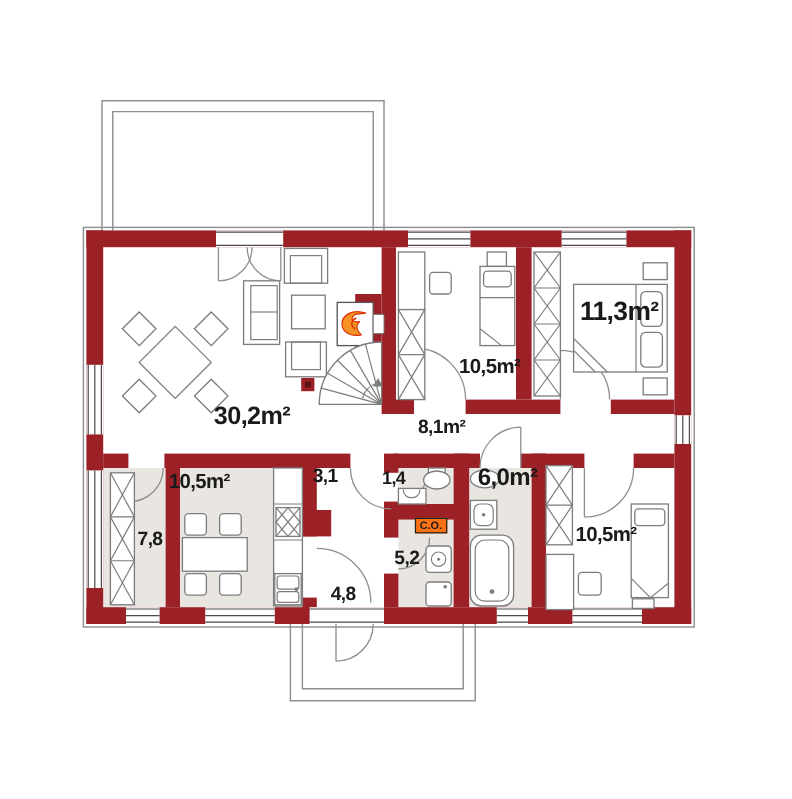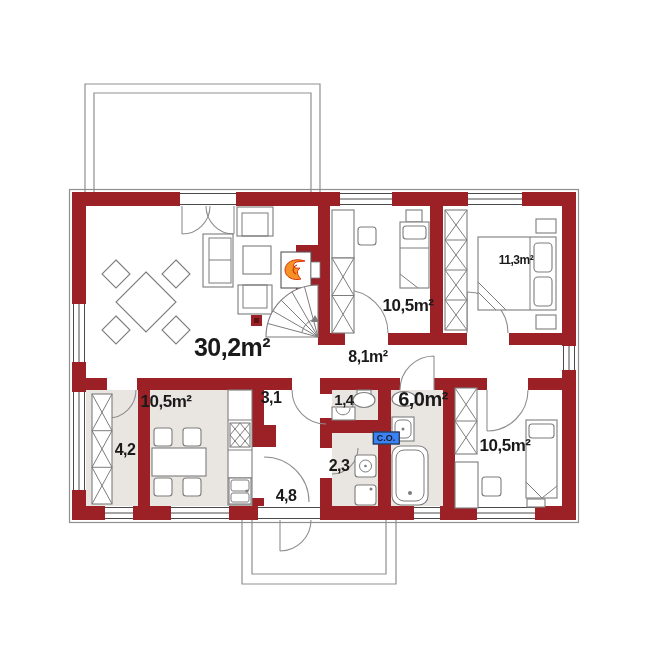--- a/index.html
+++ b/index.html
@@ -10,22 +10,22 @@
   .floor{fill:var(--floor);}
   .thin{stroke:var(--outline);fill:none;stroke-width:1.2;}
   .fur{fill:#ffffff;stroke:var(--line);stroke-width:1.1;}
   .furl{stroke:var(--line);fill:none;stroke-width:1;}
   .win{fill:#ffffff;}
   .winl{stroke:#4a4a4a;stroke-width:1;}
   .door{stroke:#8f8f8f;fill:none;stroke-width:1.1;}
   .lbl{position:absolute;transform:translate(-50%,-50%);font-weight:bold;
        color:var(--text);white-space:nowrap;letter-spacing:-0.5px;}
   .cobox{position:absolute;transform:translate(-50%,-50%);font-weight:bold;
-       color:var(--text);background:#3b82f6;border:1.4px solid #222;padding:0 3px;
-       line-height:11px;margin-left:27px;}
+       color:var(--text);background:#f97316;border:1.4px solid #222;padding:0 3px;
+       line-height:11px;}
 </style>
 </head>
 <body>
 
 <div id="canvas">
 <svg width="660" height="666" viewBox="0 0 660 666">
 
   <rect x="69.5" y="189.5" width="509" height="333" class="thin"></rect>
 
   <g>
@@ -279,26 +279,26 @@
     <rect class="fur" x="482" y="477" width="19" height="19" rx="3"></rect>
     <g>
       <rect class="fur" x="526" y="420" width="31" height="78"></rect>
       <rect class="fur" x="529" y="424" width="25" height="14" rx="3"></rect>
       <path class="furl" d="M526,482 L542,498 M542,498 L557,486"></path>
       <rect class="fur" x="527" y="499" width="18" height="8"></rect>
     </g>
   </g>
 </svg>
 
-<div class="lbl" style="left:232px;top:347px;font-size:25px">30,2m²</div>
+<div class="lbl" style="left:210px;top:347px;font-size:21px">30,2m²</div>
 <div class="lbl" style="left:166px;top:402px;font-size:17px">10,5m²</div>
-<div class="lbl" style="left:125px;top:450px;font-size:16px">4,2</div>
+<div class="lbl" style="left:125px;top:450px;font-size:16px">7,8</div>
 <div class="lbl" style="left:368px;top:357px;font-size:16px">8,1m²</div>
 <div class="lbl" style="left:271px;top:398px;font-size:16px">3,1</div>
 <div class="lbl" style="left:286px;top:496px;font-size:16px">4,8</div>
-<div class="lbl" style="left:344px;top:399px;font-size:15px">1,4</div>
+<div class="lbl" style="left:328px;top:399px;font-size:15px">1,4</div>
 <div class="lbl" style="left:423px;top:399px;font-size:20px">6,0m²</div>
-<div class="lbl" style="left:339px;top:466px;font-size:16px">2,3</div>
+<div class="lbl" style="left:339px;top:466px;font-size:16px">5,2</div>
 <div class="lbl" style="left:408px;top:306px;font-size:17px">10,5m²</div>
-<div class="lbl" style="left:516px;top:260px;font-size:12px">11,3m²</div>
+<div class="lbl" style="left:516px;top:260px;font-size:22px">11,3m²</div>
 <div class="lbl" style="left:505px;top:446px;font-size:17px">10,5m²</div>
 <div class="cobox" style="left:359px;top:438px;font-size:9px">C.O.</div>
 </div>
 
 </body></html>

